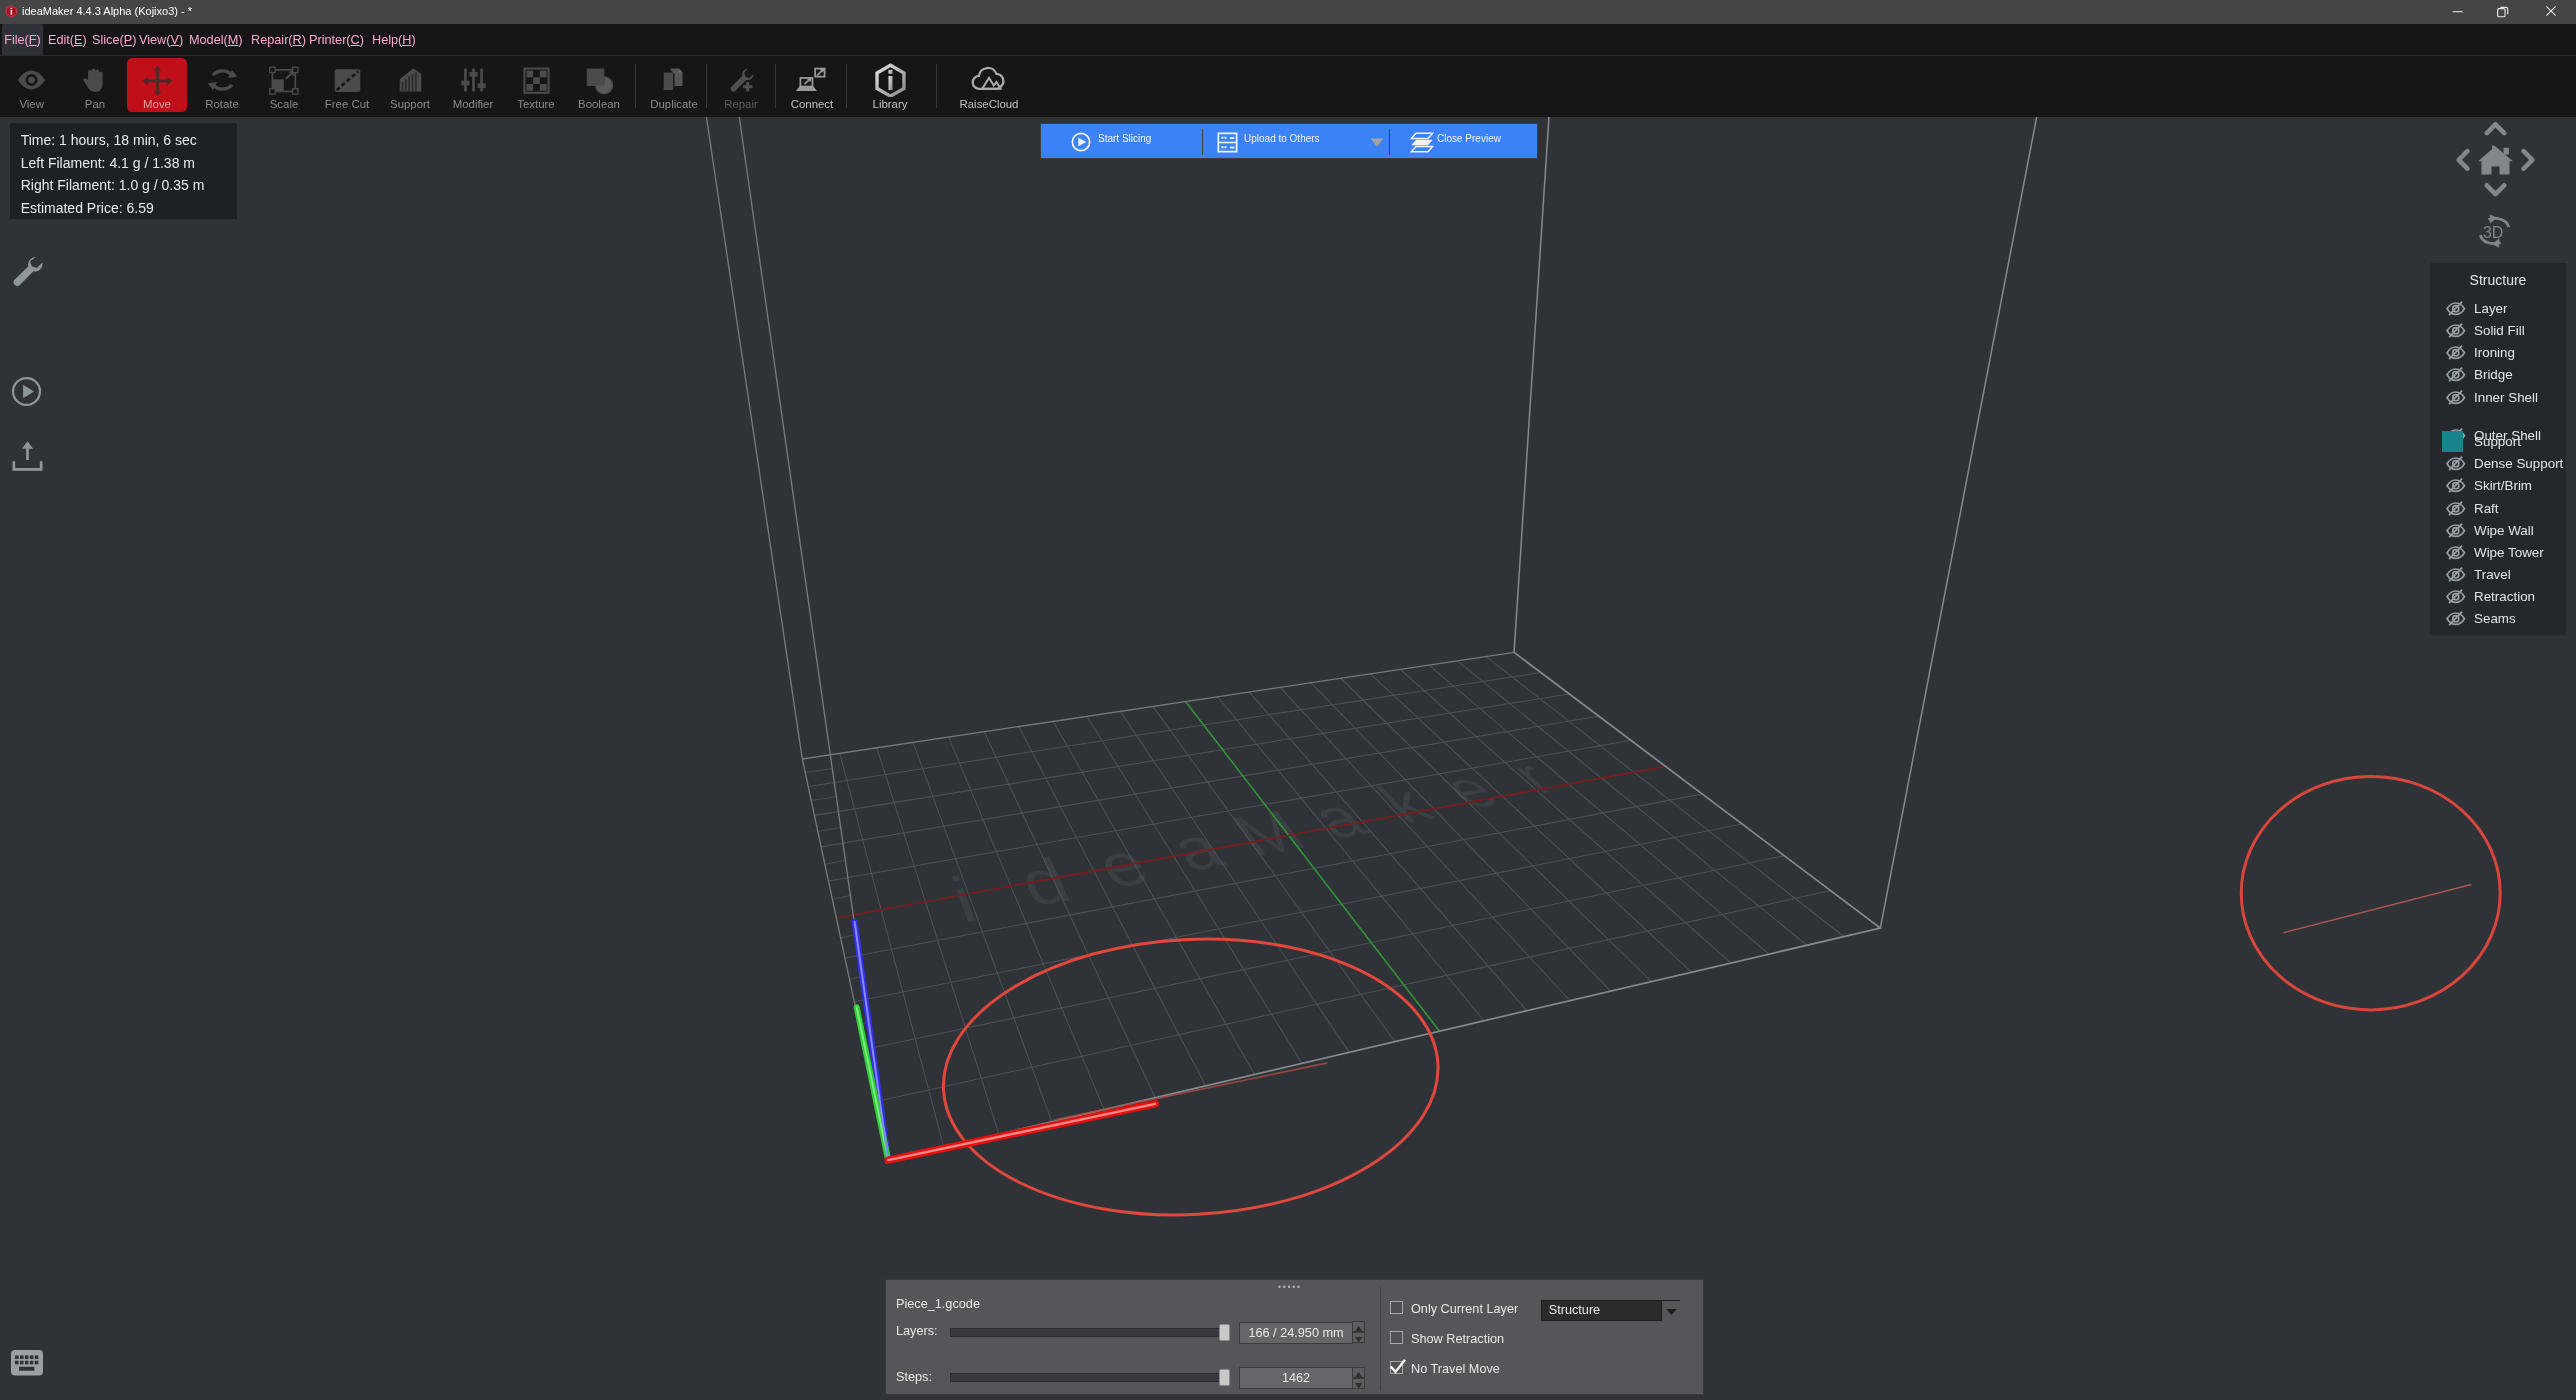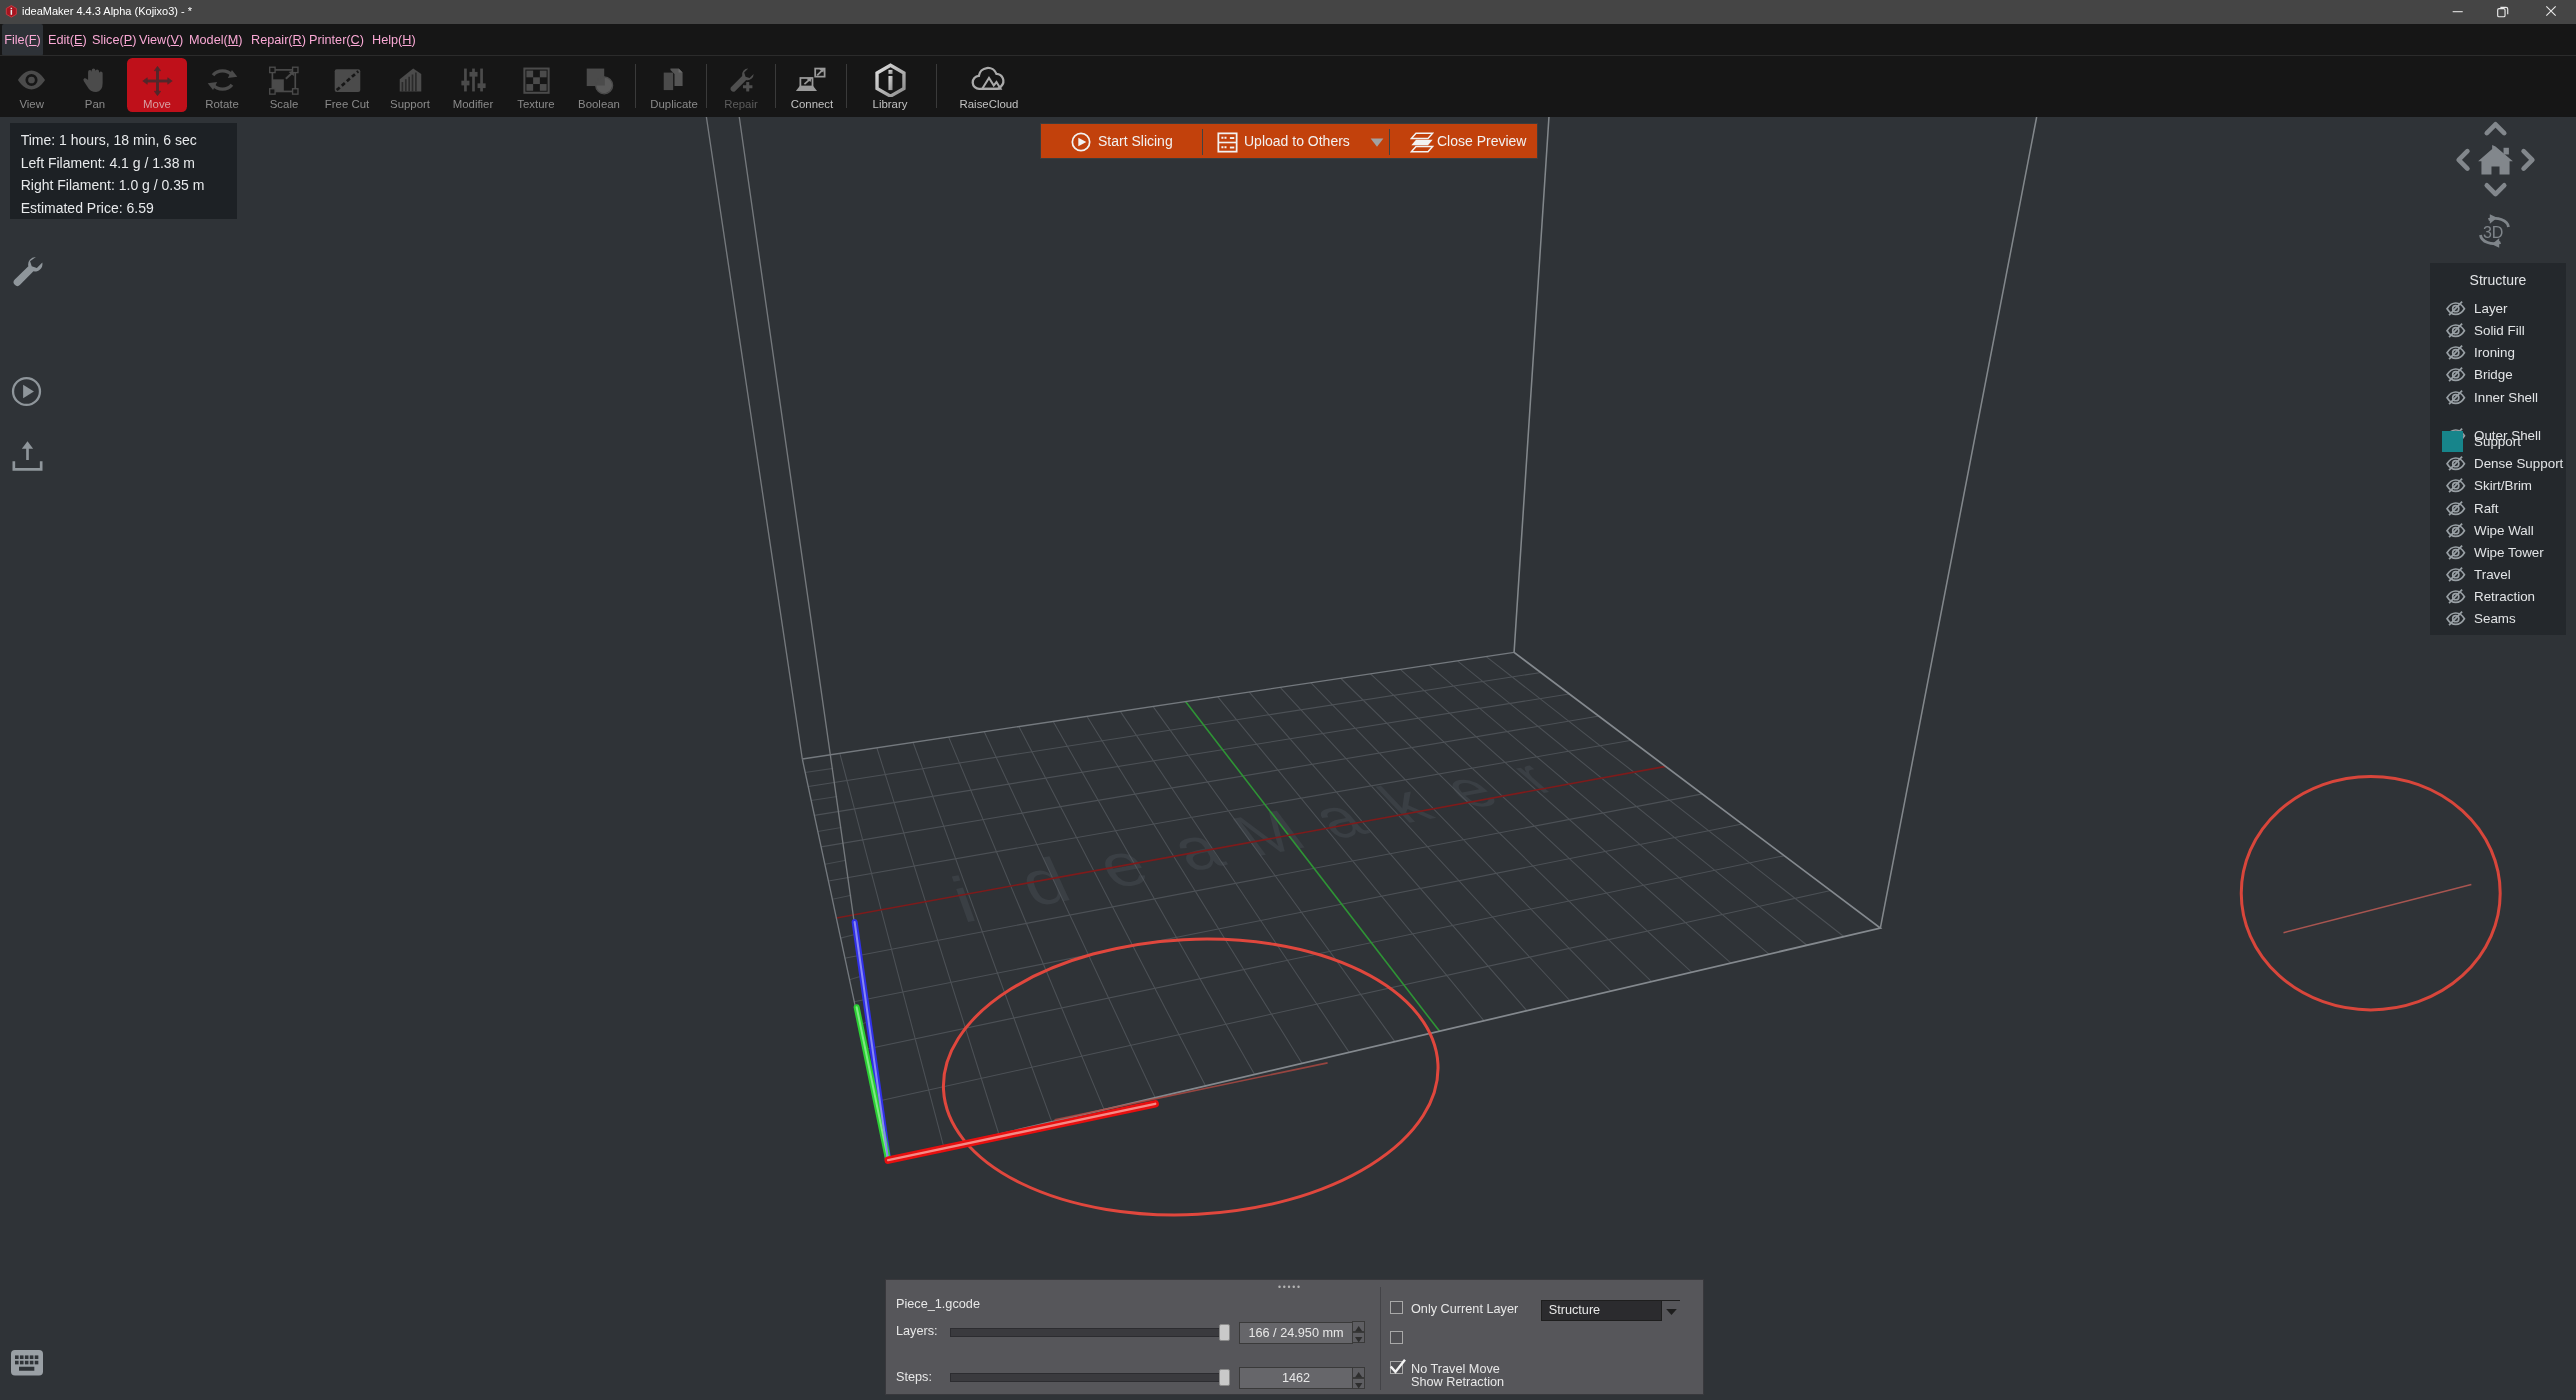--- a/index.html
+++ b/index.html
@@ -19,22 +19,22 @@
   .tbitem svg { display:block; margin:6.7px auto 0 auto; }
   .tblabel { font-size:11.4px; color:#8a8a8a; margin-top:1.3px; }
   .tbsep { position:absolute; top:8px; height:44px; width:0.7px; background:#3a3a3a; }
   
   #viewport { position:absolute; left:0; top:117px; width:2576px; height:1284px; background:#2f3337; }
   
   #infopanel { position:absolute; left:10px; top:123px; width:227px; height:96px; background:#1d2125;
      color:#e8eaec; font-size:14px; }
   #infopanel div { position:absolute; left:10.7px; white-space:nowrap; }
   
-  #topbar { position:absolute; left:1040px; top:123px; width:498px; height:36px; background:#c2410c;
-     border:0.7px solid #3c3c3c; color:#f2f2f2; font-size:14px; }
+  #topbar { position:absolute; left:1040px; top:123px; width:498px; height:36px; background:#3b82f6;
+     border:0.7px solid #3c3c3c; color:#f2f2f2; font-size:10px; }
   .tbdiv { position:absolute; top:5.4px; height:25.5px; width:0.7px; background:#424242; }
   
   #structpanel { position:absolute; left:2430px; top:263px; width:136px; height:372px; background:#24282c;
      color:#e2e4e6; font-size:13.4px; }
   .strow { position:absolute; left:0; width:136px; height:22px; }
   .strow span { position:absolute; left:44px; top:50%; transform:translateY(-50%); white-space:nowrap; }
   
   #botpanel { position:absolute; left:885px; top:1279px; width:819px; height:116px; background:#56565a;
      border:0.7px solid #38383c; color:#e8e8e8; font-size:12.7px; }
   .slider-track { position:absolute; height:8.7px; background:#3a3a3e; border:0.7px solid #2c2c30; border-top:1.3px solid #2c2c30; }
@@ -552,21 +552,21 @@
   <div class="spin" style="left:466px;top:87px;"><svg width="11.4" height="9.4" viewBox="0 0 17 14">
         <polygon points="8.5,3 14,11 3,11" fill="#2e2e2e"></polygon>
       </svg></div>
   <div class="spin" style="left:466px;top:98px;"><svg width="11.4" height="9.4" viewBox="0 0 17 14">
         <polygon points="8.5,11 14,3 3,3" fill="#2e2e2e"></polygon>
       </svg></div>
   <div class="abs" style="left:494px;top:6.7px;width:0.7px;height:103px;background:#434347;"></div>
   <div class="cb" style="left:504px;top:21px;"></div>
   <div class="abs" style="left:525px;top:21.5px;">Only Current Layer</div>
   <div class="cb" style="left:504px;top:51px;"></div>
-  <div class="abs" style="left:525px;top:52px;margin-top:43px;">Show Retraction</div>
+  <div class="abs" style="left:525px;top:52px;">Show Retraction</div>
   <div class="cb" style="left:504px;top:81px;"></div>
   <svg class="abs" style="left:502px;top:77px" width="19" height="19" viewBox="0 0 28 28">
     <path d="M4 14 L11 22 L25 4" fill="none" stroke="#f4f4f4" stroke-width="3.6"></path>
   </svg>
   <div class="abs" style="left:525px;top:82px;">No Travel Move</div>
   <div class="abs" style="left:655px;top:19.5px;width:139px;height:21.5px;background:#2b2b2e;border:0.7px solid #1e1e1e;">
     <div class="abs" style="left:6.7px;top:2.7px;color:#e8e8e8;">Structure</div>
     <div class="abs" style="left:119px;top:0px;width:19px;height:20px;background:#56565a;border-left:0.7px solid #1e1e1e;">
       <svg width="19" height="20" viewBox="0 0 28 30">
           <polygon points="6,12 22,12 14,21" fill="#1e1e1e"></polygon>

